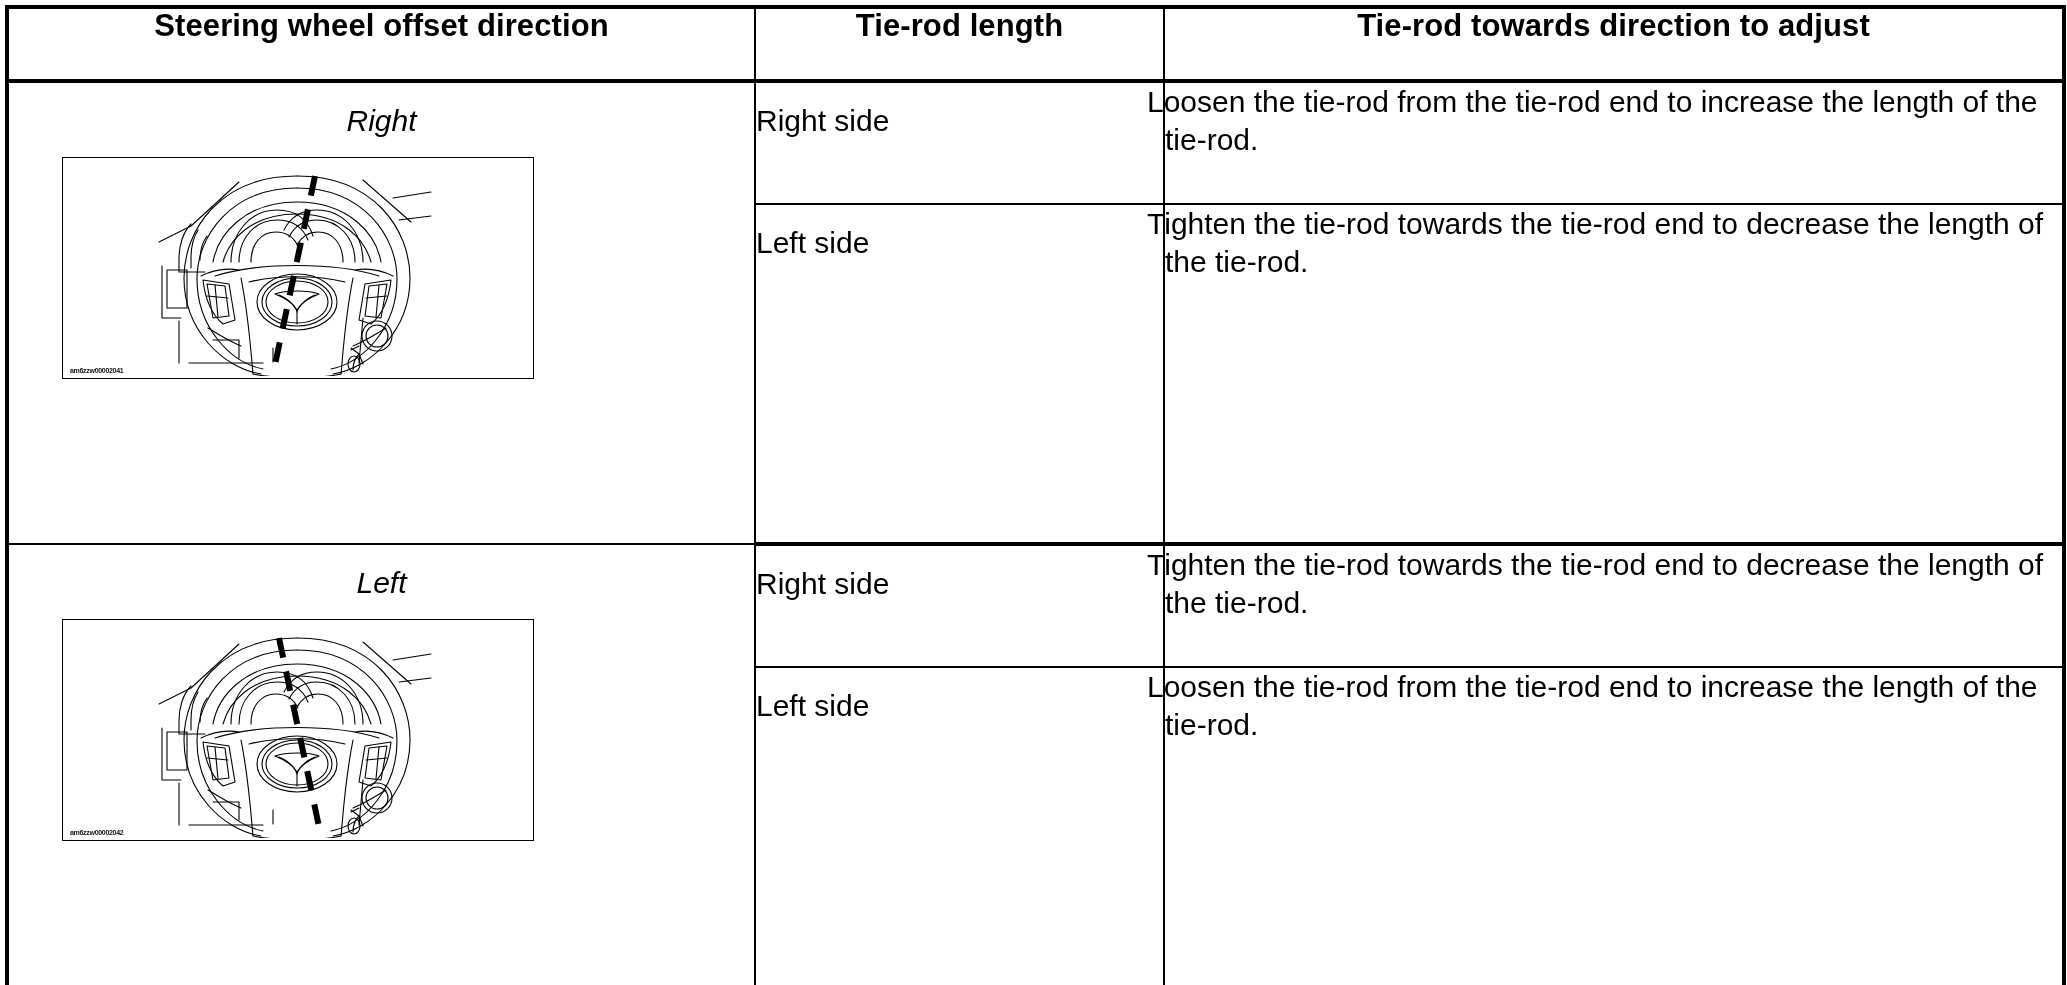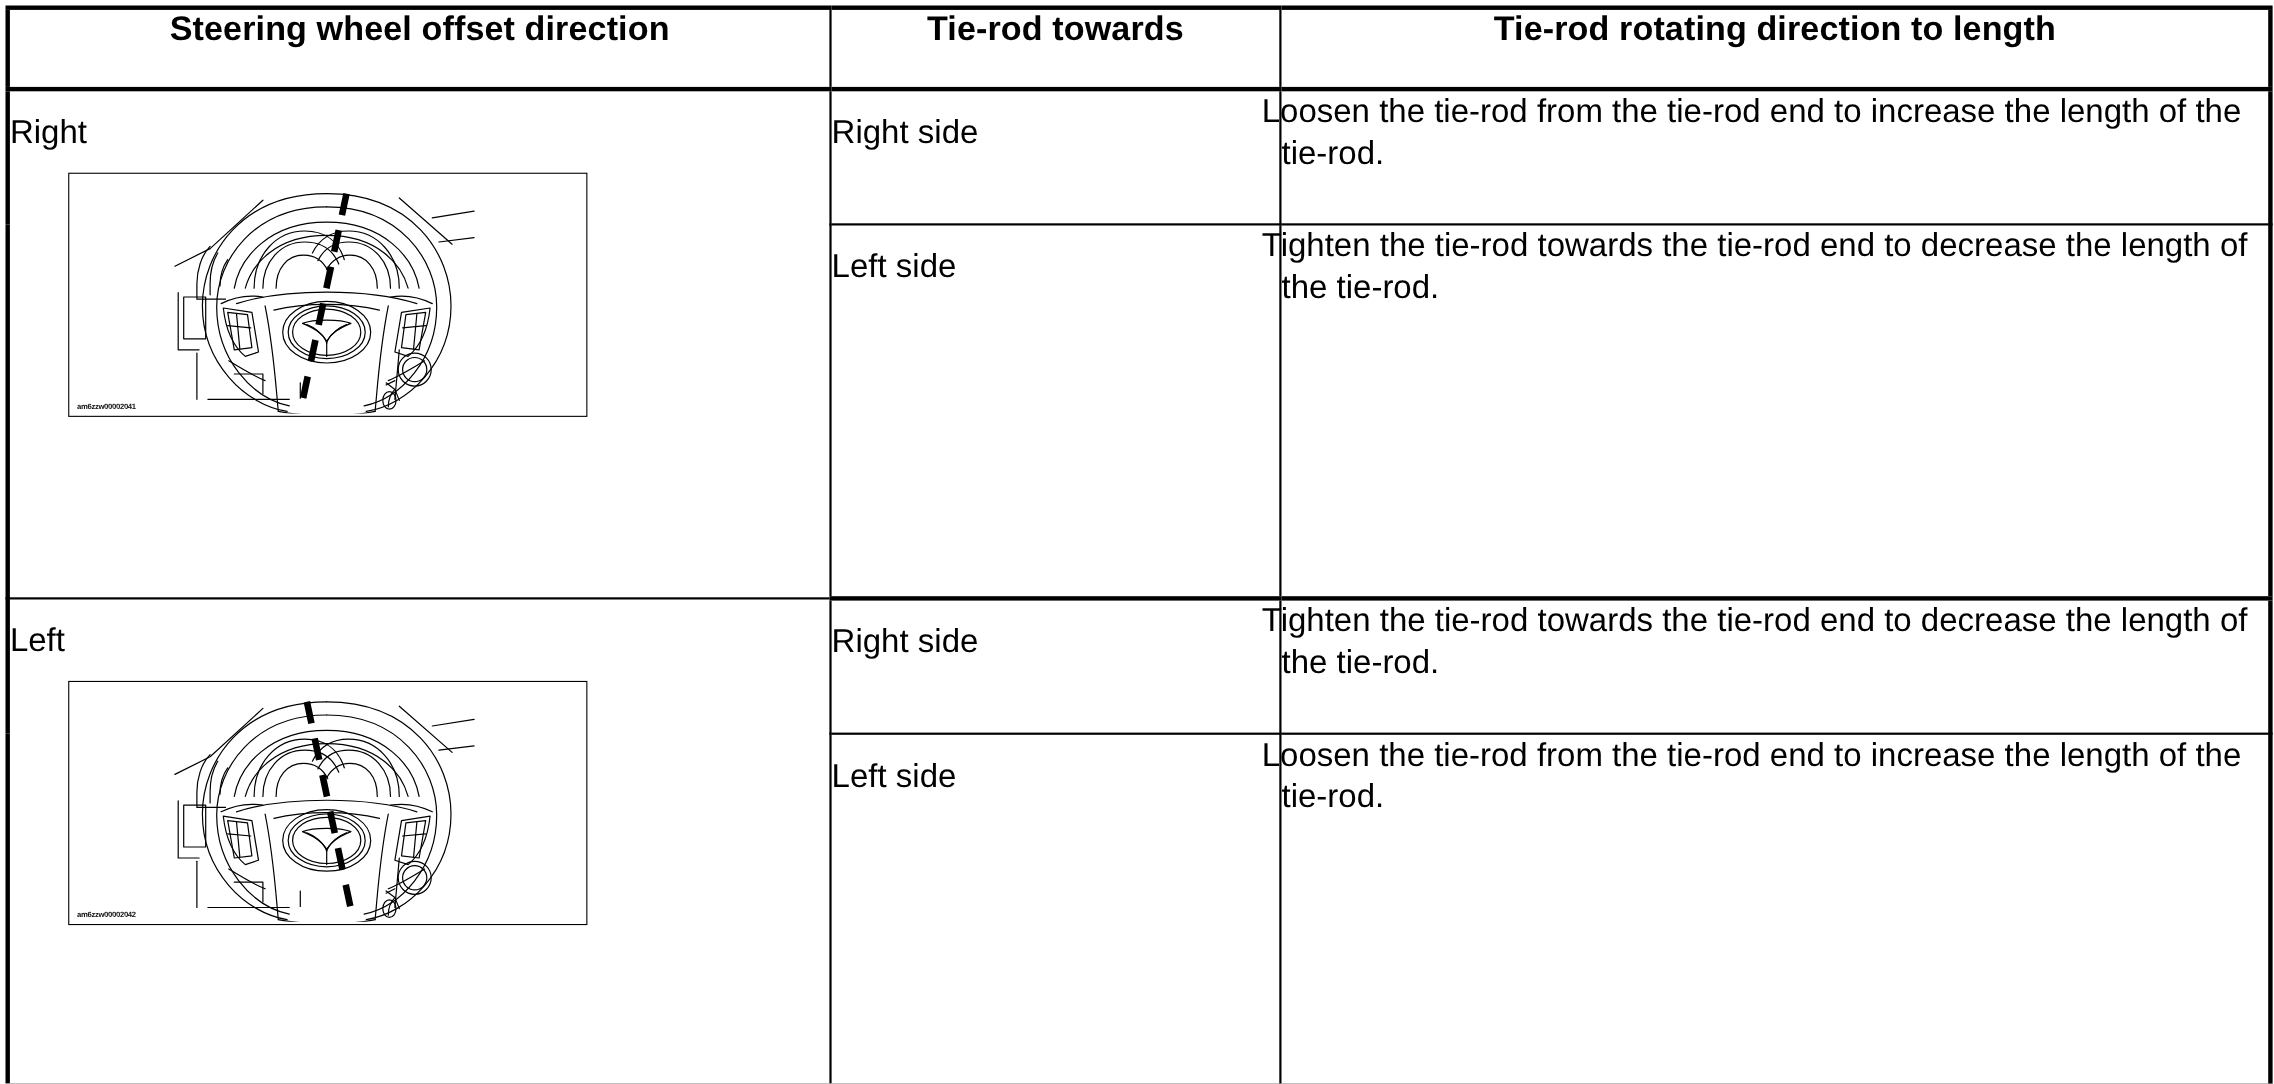--- a/index.html
+++ b/index.html
@@ -74,21 +74,22 @@
     vertical-align: top;
     border-bottom: 4px solid #000000;
   }
   td.dir-cell.last { border-bottom: 4px solid #000000; }
 
   .dir-label {
     font-size: 30px;
     line-height: 1.1;
     margin-top: 21px;
     margin-bottom: 20px;
-    text-align: left;
+    text-align: center;
+    font-style: italic;
   }
 
   .figure-box {
     position: relative;
     width: 470px;
     height: 220px;
     margin: 0 0 0 53px;
     border: 1px solid #000000;
     background: #ffffff;
     overflow: hidden;
@@ -147,24 +148,24 @@
         <col class="c2">
         <col class="c3">
     </colgroup>
 
     <thead>
       <tr>
         <th>
           <div class="hdr-text">Steering wheel offset direction</div>
         </th>
         <th>
-          <div class="hdr-text">Tie-rod towards</div>
+          <div class="hdr-text">Tie-rod length</div>
         </th>
         <th>
-          <div class="hdr-text">Tie-rod rotating direction to length</div>
+          <div class="hdr-text">Tie-rod towards direction to adjust</div>
         </th>
       </tr>
     </thead>
 
     <tbody>
 
       <tr>
         <td class="dir-cell" rowspan="2" style="height:460px;">
           <div class="dir-label">Right</div>
 

